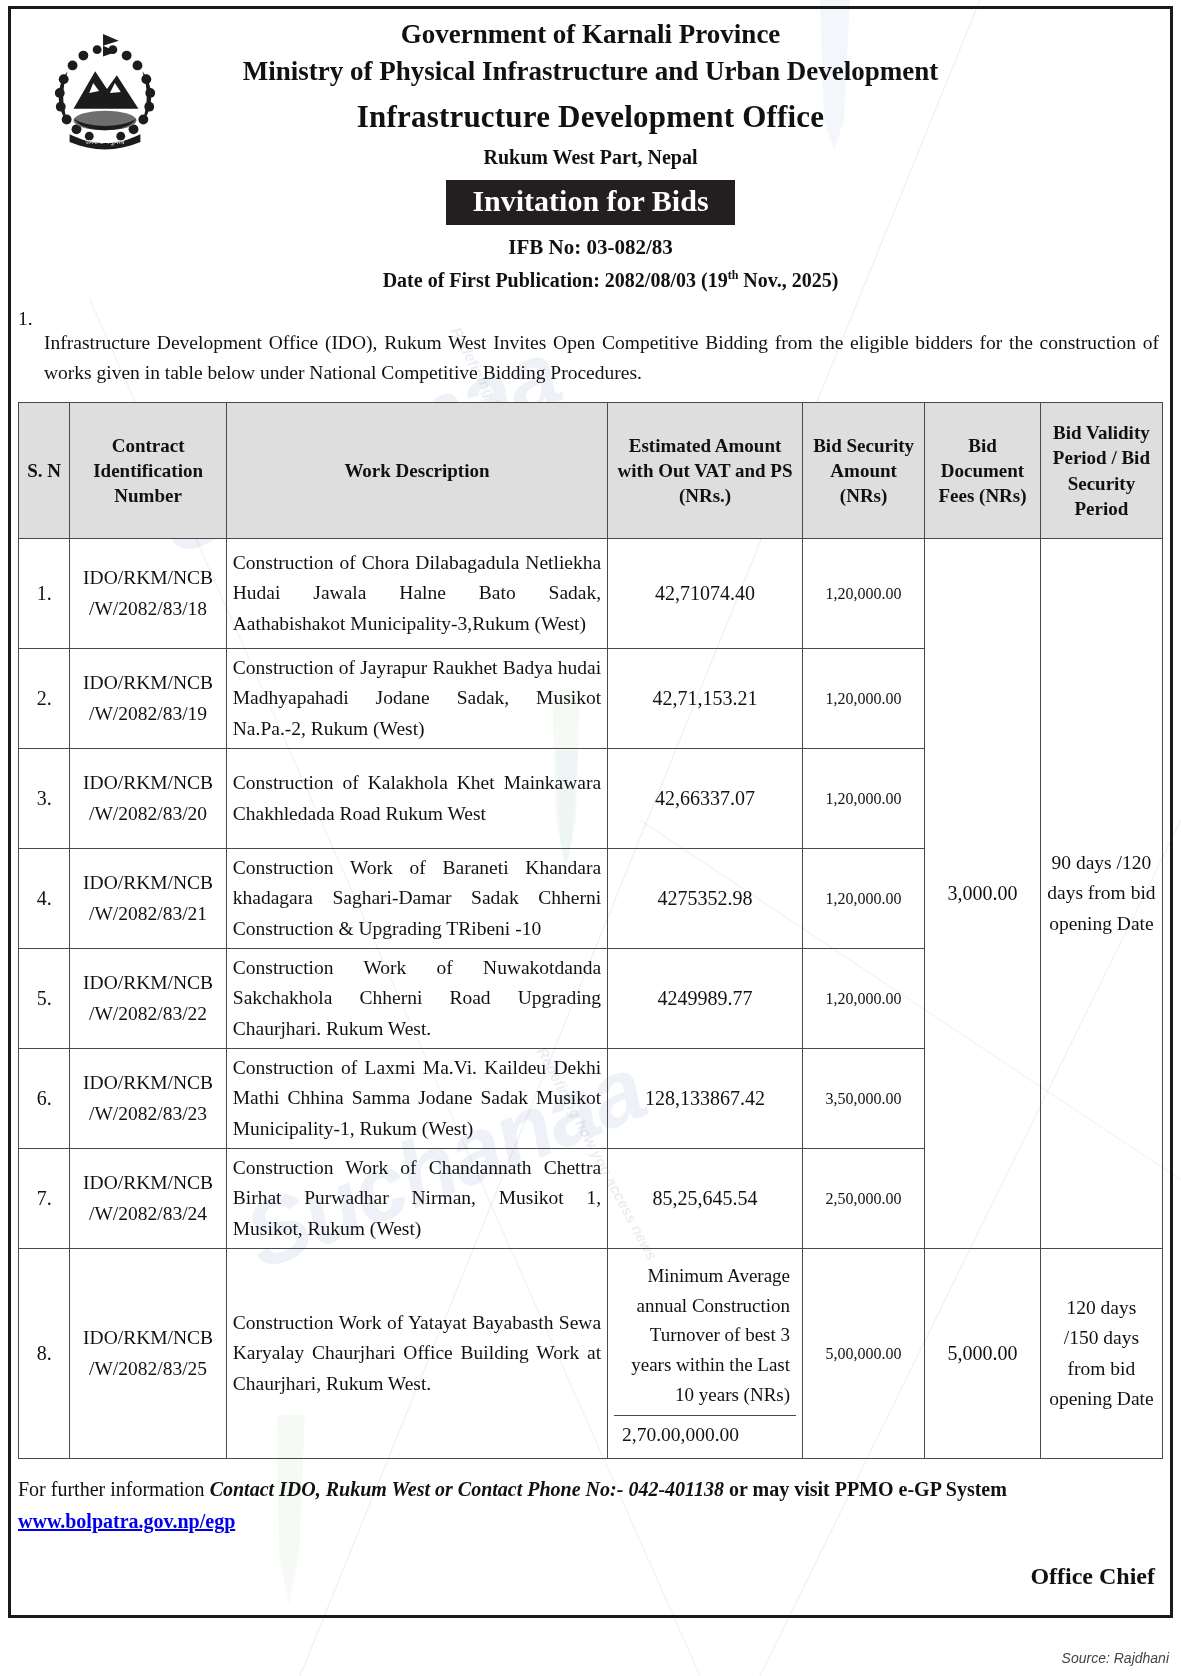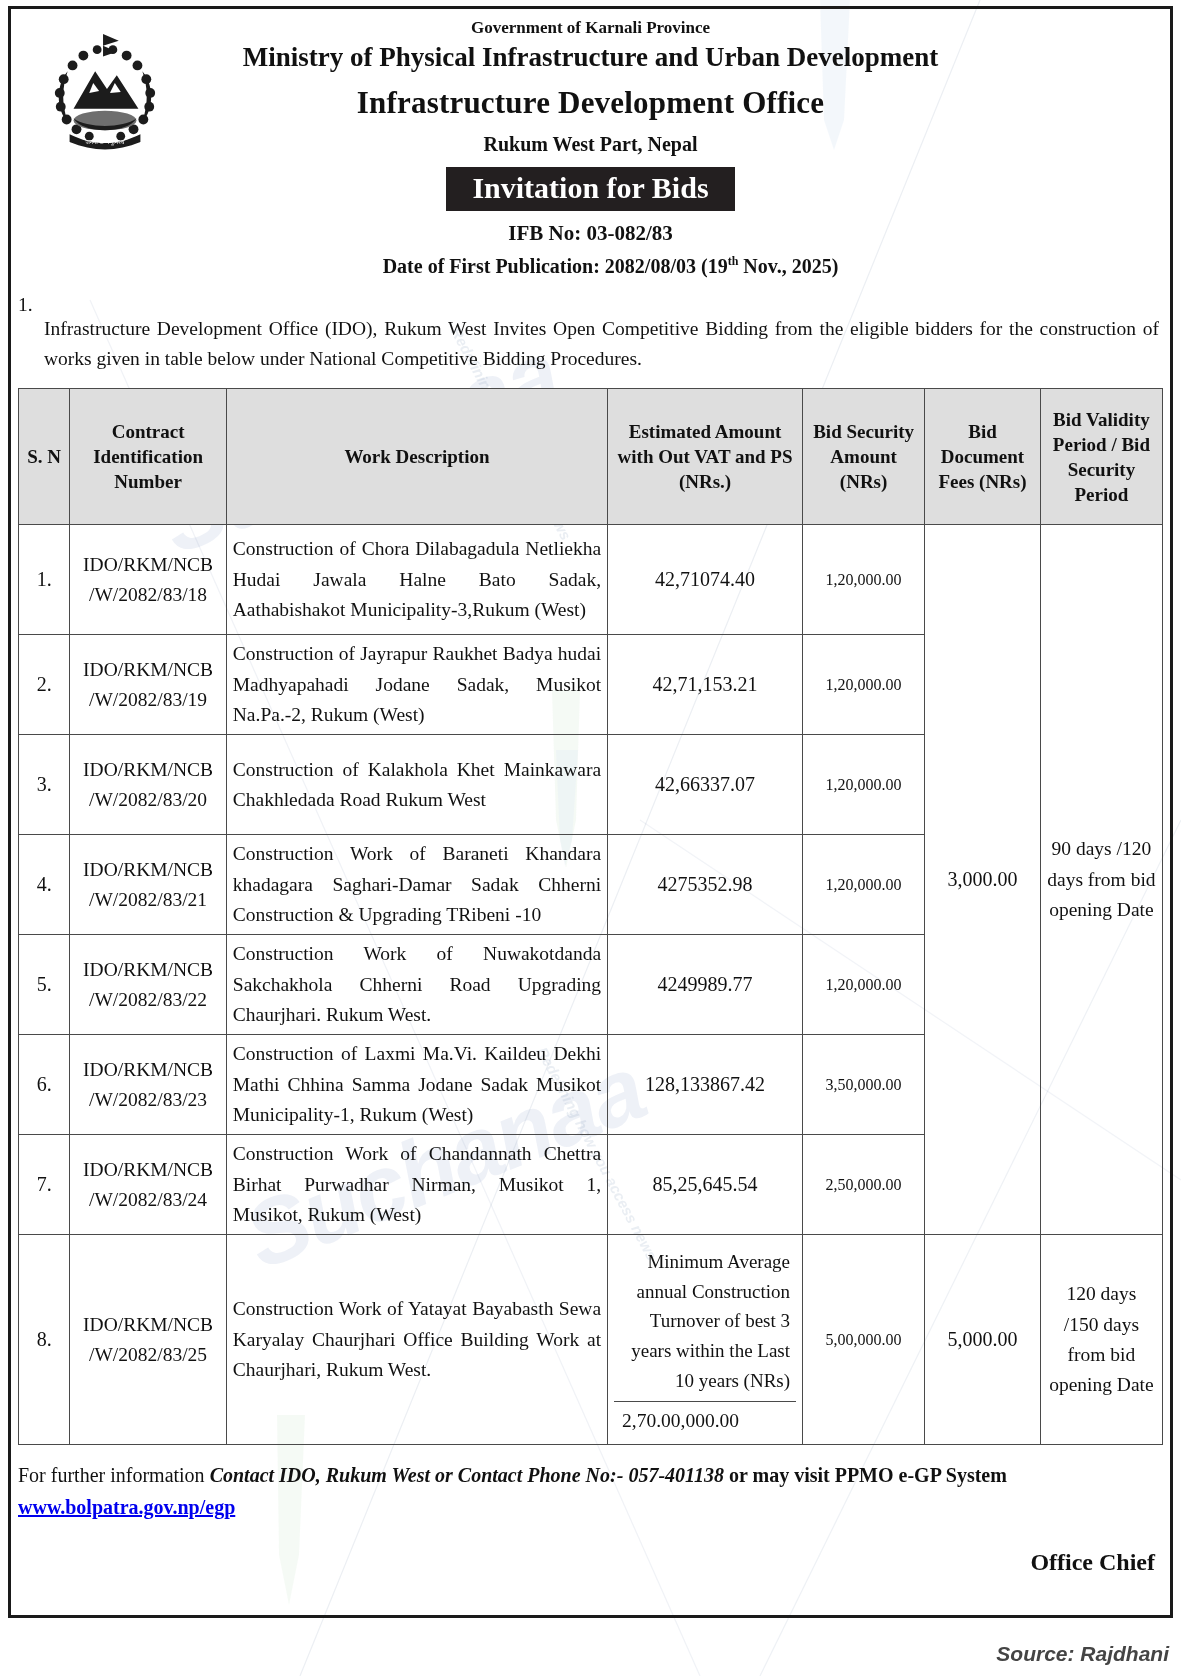--- a/index.html
+++ b/index.html
@@ -55,21 +55,21 @@
   
   .page { position: relative; z-index: 2; padding: 0; }
   .header { position: relative; padding-top: 16px; text-align: center; }
   .emblem {
     position: absolute;
     left: 46px;
     top: 24px;
     width: 118px;
     height: 130px;
   }
-  .h-line1 { font-size: 17px; font-weight: bold; line-height: 1.38; }
+  .h-line1 { font-size: 27px; font-weight: bold; line-height: 1.38; }
   .h-line2 { font-size: 27px; font-weight: bold; line-height: 1.38; }
   .h-line3 { font-size: 19px; font-weight: bold; line-height: 1.45; }
   .h-office { font-size: 31px; font-weight: bold; line-height: 1.35; margin-top: 5px; letter-spacing: .2px;}
   .h-place { font-size: 20px; font-weight: bold; margin-top: 9px; }
 
   .ifb-box {
     display: inline-block;
     background: #231f20;
     color: #ffffff;
     font-size: 30px;
@@ -165,22 +165,22 @@
     border: 3px solid #1a1a1a;
     z-index: 1;
     pointer-events: none;
   }
   .source {
     position: absolute;
     right: 12px;
     bottom: 10px;
     font-family: "Liberation Sans", sans-serif;
     font-style: italic;
-    font-weight: bold;
-    font-size: 21px;
+    font-weight: normal;
+    font-size: 14px;
     color: #444;
     z-index: 3;
   }
 </style>
 </head>
 <body>
 
 <div class="wm-layer">
   <div class="wm wm-1">Suchanaa</div>
   <div class="wm-sub wm-sub-1">Redefining how you access news</div>
@@ -353,20 +353,20 @@
           <div class="turnover-bot">2,70.00,000.00</div>
         </td>
         <td class="sec">5,00,000.00</td>
         <td class="fee">5,000.00</td>
         <td class="val">120 days /150 days from bid opening Date</td>
       </tr>
     </tbody>
   </table>
 
   <div class="footer">
-    <span>For further information </span><i class="bi">Contact IDO, Rukum West or Contact Phone No:- 057-401138</i><b> or may visit PPMO e-GP System</b><br>
+    <span>For further information </span><i class="bi">Contact IDO, Rukum West or Contact Phone No:- 042-401138</i><b> or may visit PPMO e-GP System</b><br>
     <a href="#" class="footer-url">www.bolpatra.gov.np/egp</a>
   </div>
 
   <div class="office-chief">Office Chief</div>
 </div>
 
 <div class="source">Source: Rajdhani</div>
 
 </body></html>

